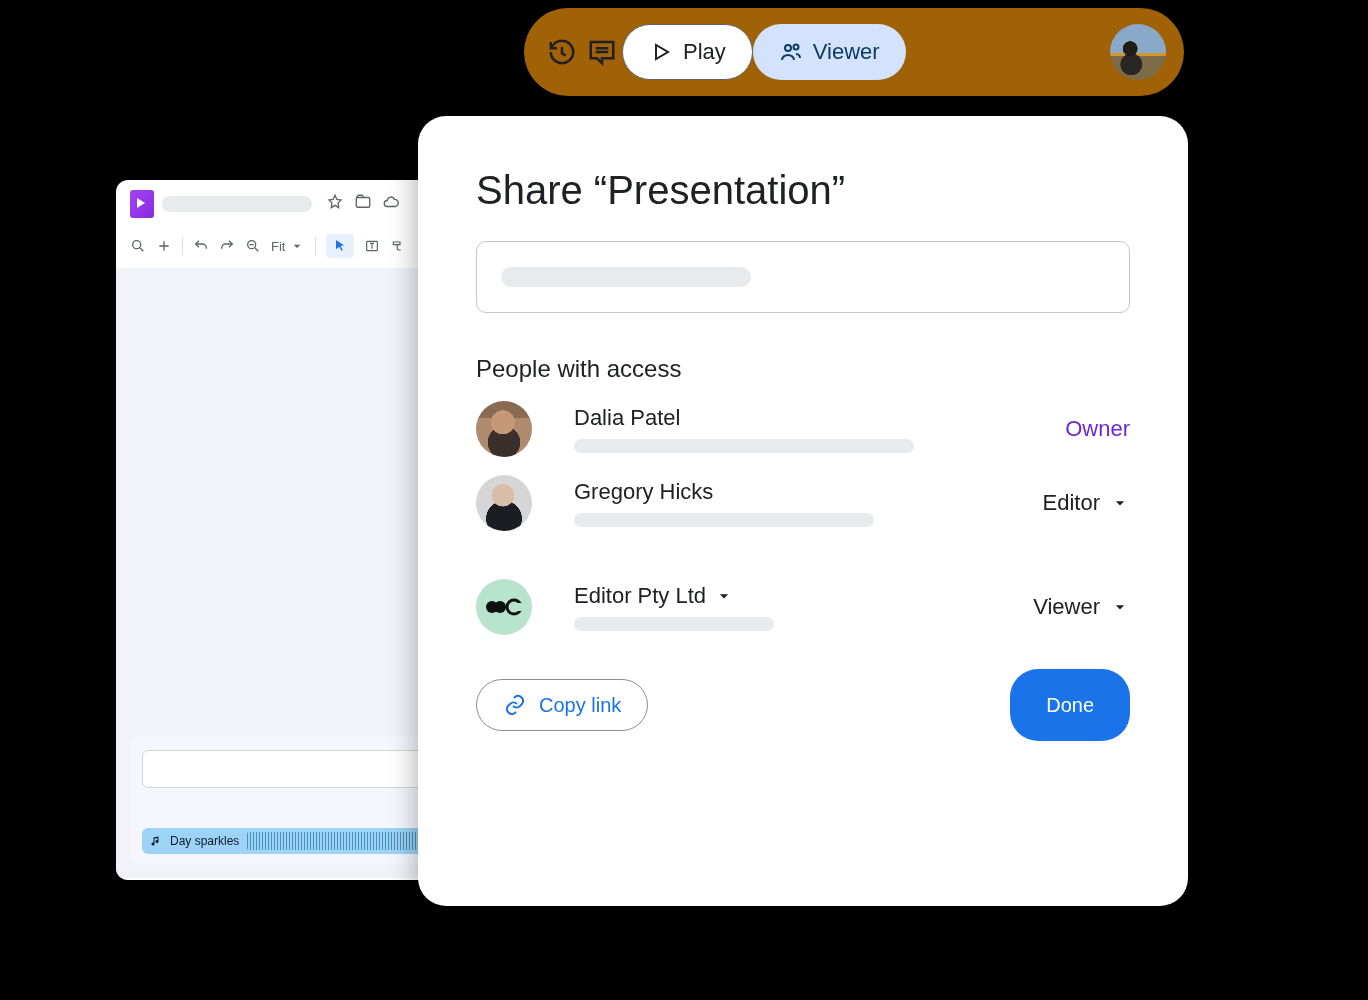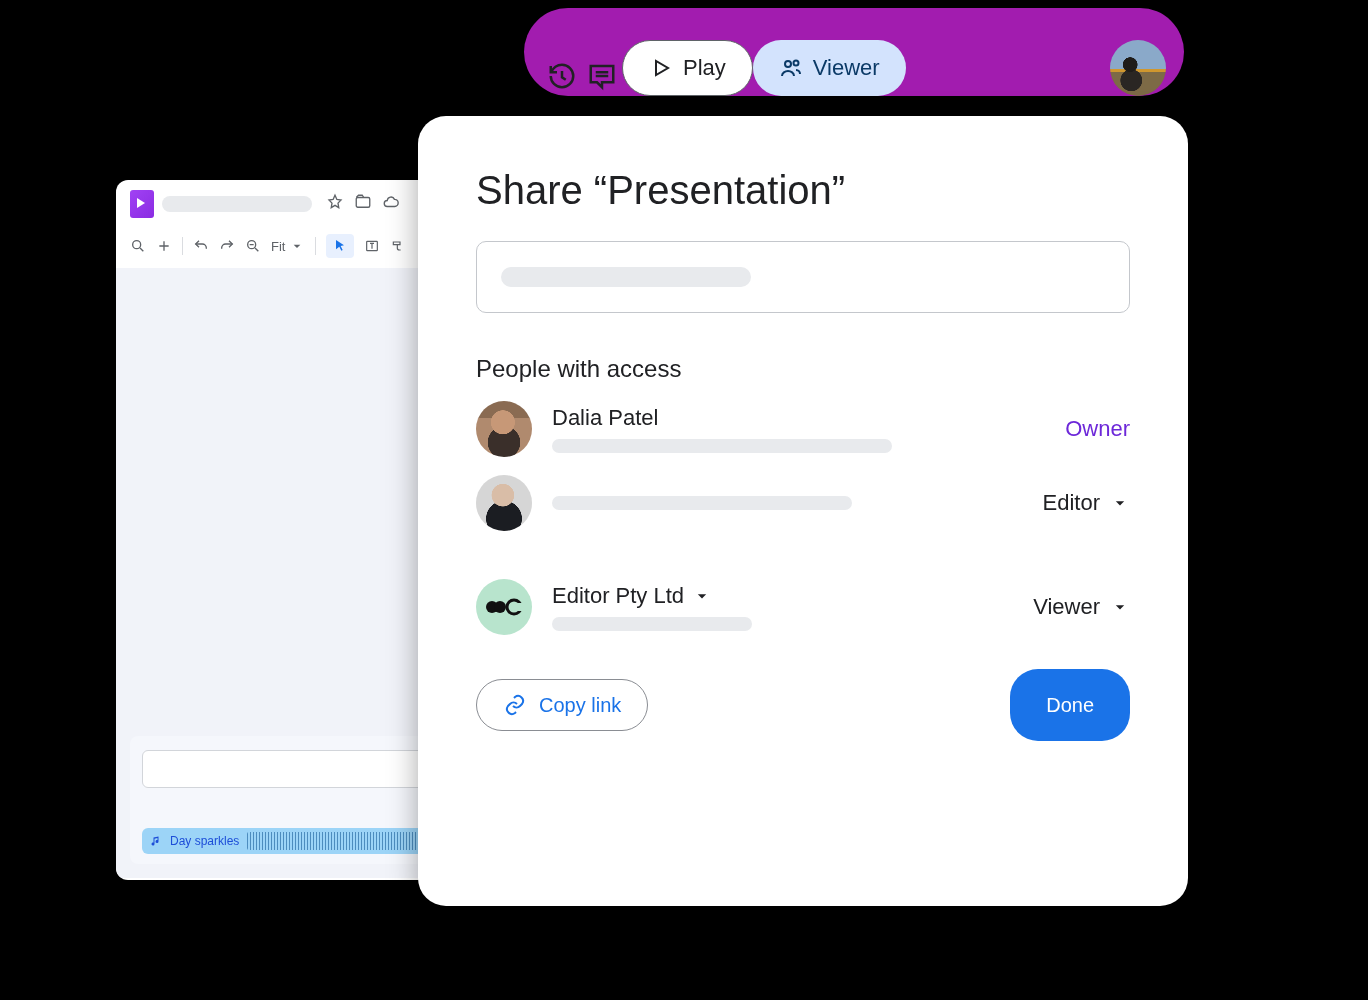--- a/index.html
+++ b/index.html
@@ -114,43 +114,43 @@
   }
   .audio-chip {
     display: flex;
     align-items: center;
     gap: 8px;
     background: #9cd4f7;
     border-radius: 6px;
     padding: 4px 8px;
     width: 300px;
     font-size: 12px;
-    color: #1d4ed8;
+    color: #0f172a;
     margin-top: 40px;
   }
   .audio-chip svg { width: 12px; height: 12px; flex-shrink: 0; }
   .wave {
     flex: 1;
     height: 18px;
     background: repeating-linear-gradient(90deg, #2b6ea6 0 1px, transparent 1px 3px);
     opacity: 0.7;
     border-radius: 2px;
   }
 
   
   .top-toolbar {
     position: absolute;
     left: 524px;
     top: 8px;
     width: 660px;
     height: 88px;
-    background: #a21caf;
+    background: #a16207;
     border-radius: 44px;
     display: flex;
-    align-items: flex-end;
+    align-items: center;
     padding: 0 18px;
   }
   .top-toolbar .icon-btn {
     width: 40px; height: 40px;
     display: flex; align-items: center; justify-content: center;
     color: #202124;
   }
   .top-toolbar .icon-btn svg { width: 30px; height: 30px; }
   .pill-btn {
     display: flex;
@@ -248,20 +248,21 @@
     justify-content: center;
     font-weight: 800;
     font-size: 22px;
     color: #111;
     letter-spacing: -4px;
   }
   .person-info {
     display: flex;
     flex-direction: column;
     gap: 8px;
+    margin-left: 22px;
   }
   .person-name {
     font-size: 22px;
   }
   .org-name-row {
     display: flex;
     align-items: center;
     gap: 8px;
   }
   .org-name-row svg { width: 20px; height: 20px; }
@@ -459,20 +460,21 @@
       <div class="email-placeholder email-w1"></div>
     </div>
     <div class="role-cell role-owner">
       <span>Owner</span>
     </div>
   </div>
 
   <div class="person-row">
     <div class="avatar p2"></div>
     <div class="person-info">
+      <span class="person-name">Gregory Hicks</span>
       <div class="email-placeholder email-w2"></div>
     </div>
     <div class="role-cell">
       <span>Editor</span>
       <svg viewBox="0 0 24 24" fill="currentColor">
           <path d="M7 10l5 5 5-5z"></path>
         </svg>
     </div>
   </div>
 

